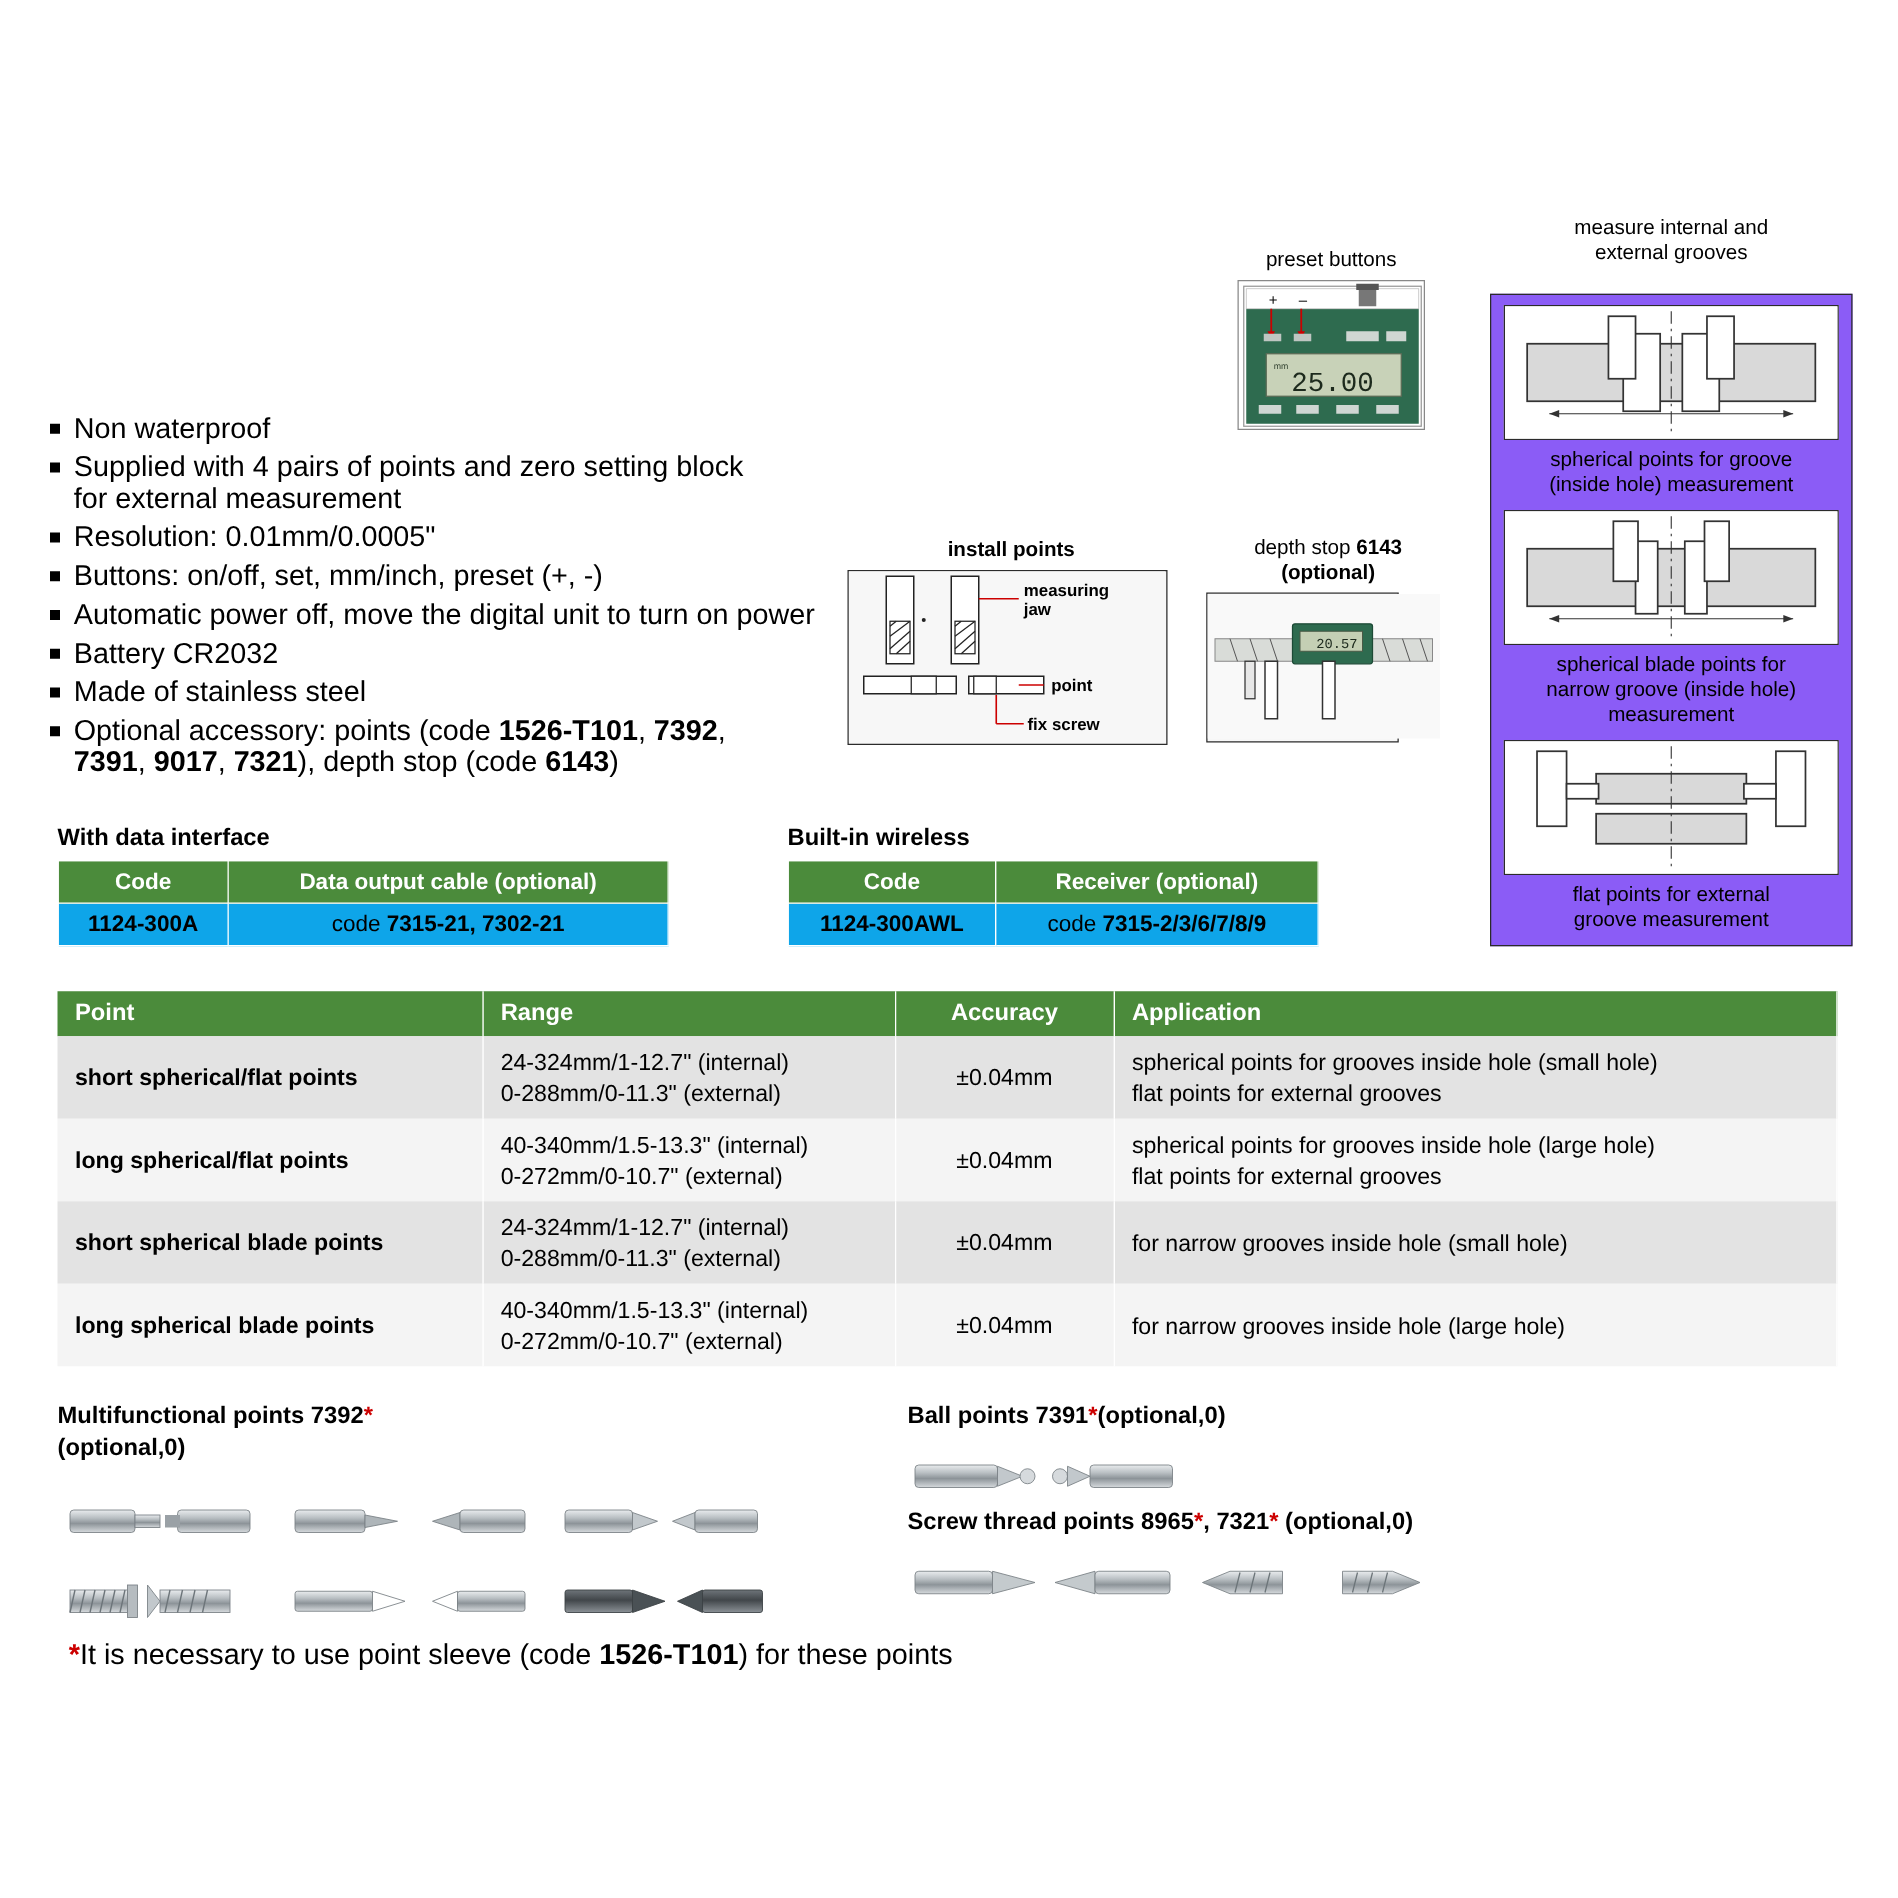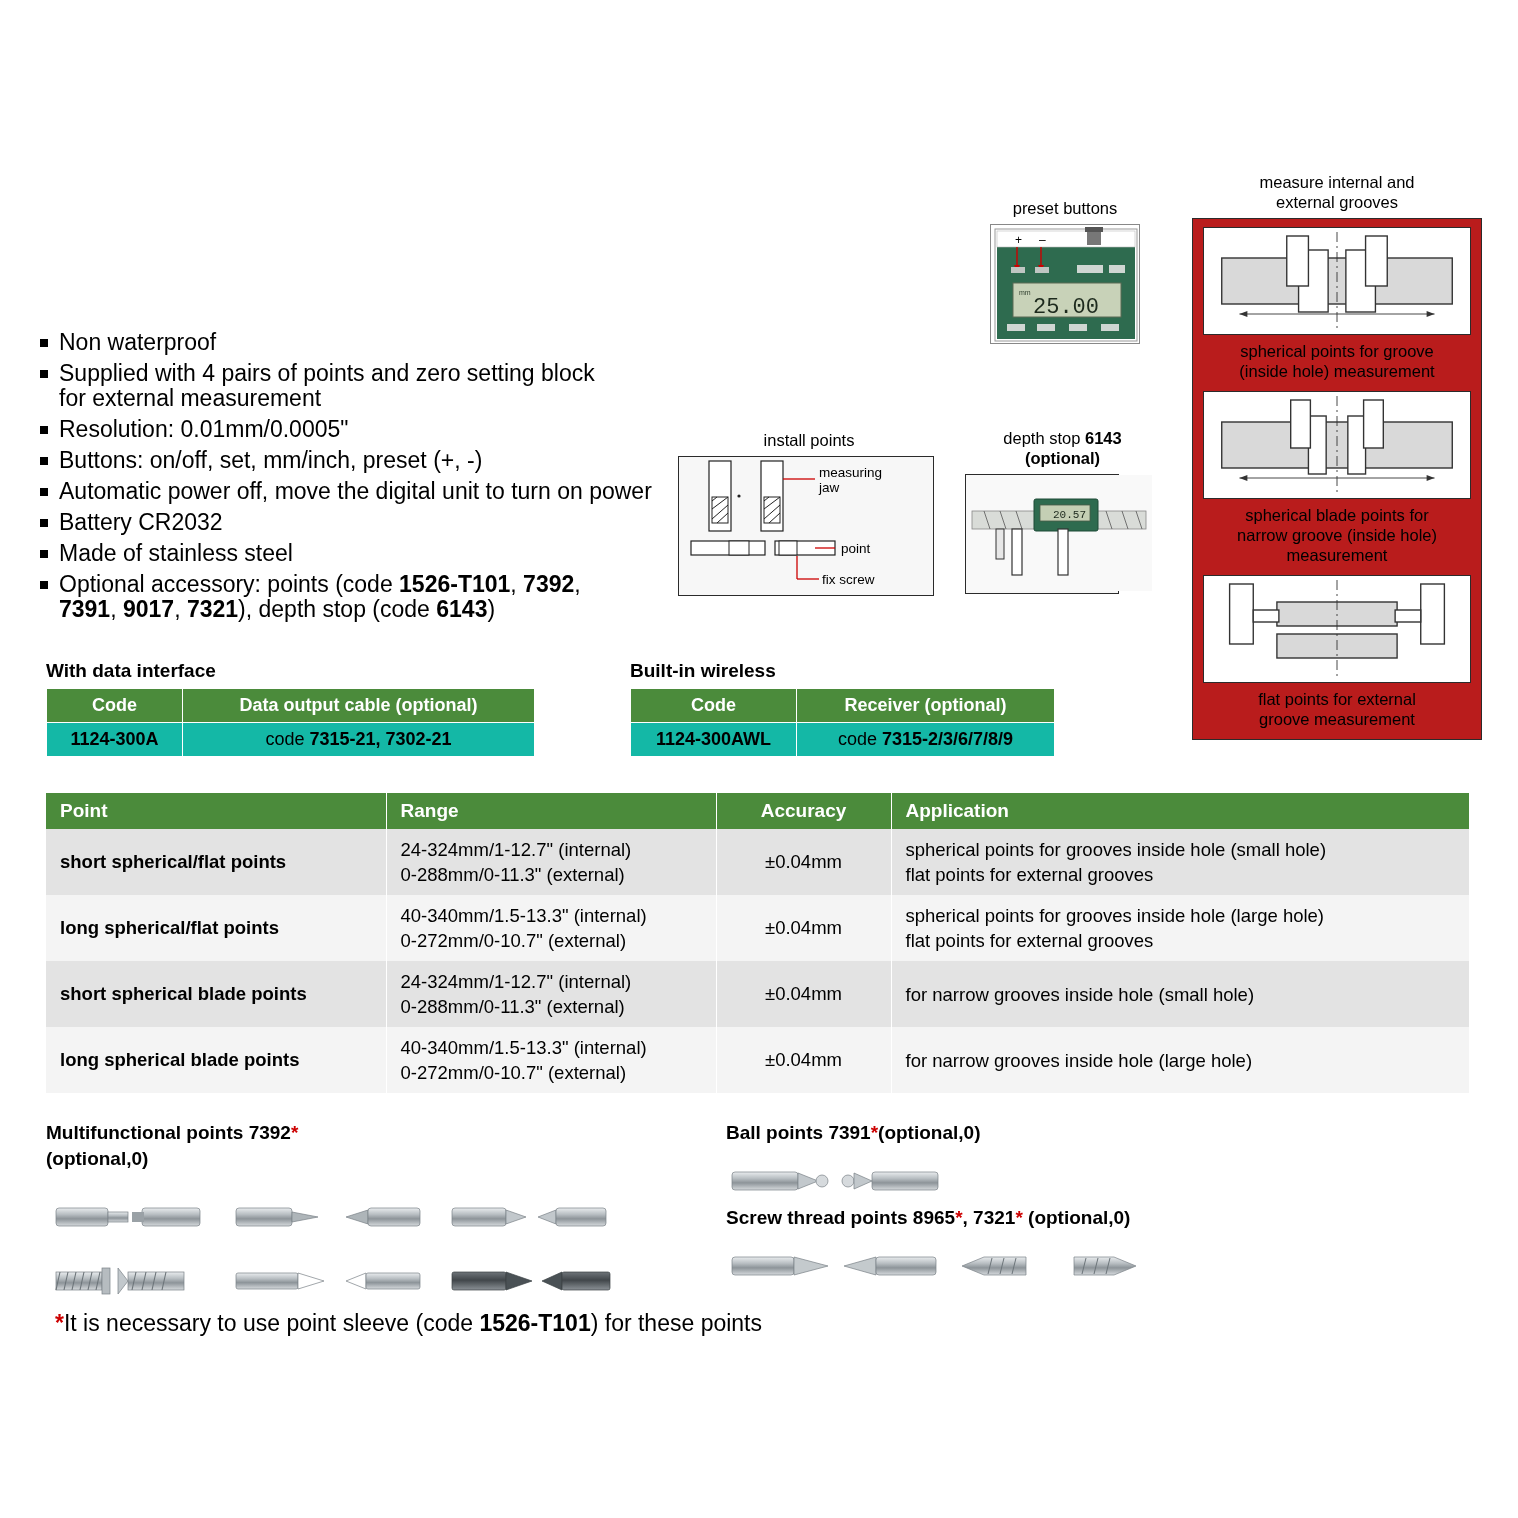--- a/index.html
+++ b/index.html
@@ -25,42 +25,42 @@
 
   
   .cap { font-size:16.5px; text-align:center; line-height:20px; }
   .cap b { font-weight:bold; }
 
   
   #preset-mod { position:absolute; left:985px; top:198px; width:160px; }
   #preset-img { width:150px; height:120px; margin:6px auto 0; background:#ffffff; border:1px solid #888; position:relative; }
 
   
-  #install-mod { position:absolute; left:678px; top:430px; width:262px; }
+  #install-mod { position:absolute; left:678px; top:430px; width:262px;font-weight:bold; }
   #install-img { width:256px; height:140px; margin-top:6px; position:relative; background:#f7f7f7; border:1.4px solid #2b2b2b; }
 
   
   #depth-mod { position:absolute; left:965px; top:428px; width:195px; }
   #depth-img { width:154px; height:120px; margin-top:6px; position:relative; background:#f7f7f7; border:1.4px solid #2b2b2b; }
 
   
   #groove-mod { position:absolute; left:1192px; top:172px; width:290px; }
-  #groove-box { margin-top:6px; border:1.5px solid #2b2b2b; background:#b91c1c; padding:8px 6px 10px; }
+  #groove-box { margin-top:23px; border:1.5px solid #2b2b2b; background:#8b5cf6; padding:8px 6px 10px; }
   .groove-fig { border:1.4px solid #2b2b2b; background:#ffffff; height:108px; position:relative; margin:0 4px; }
   .groove-cap { font-size:16.5px; text-align:center; line-height:20px; margin:6px 0 10px; }
 
   
   .codeblock-title { font-size:19px; font-weight:bold; }
   .codetable { border-collapse:collapse; font-size:18px; }
   .codetable th {
     background:#4b8b3b; color:#fff; font-weight:bold; padding:6px 10px; text-align:center;
     border:1px solid #ffffff;
   }
   .codetable td {
-    background:#14b8a6; padding:6px 10px; text-align:center; border:1px solid #ffffff;
+    background:#0ea5e9; padding:6px 10px; text-align:center; border:1px solid #ffffff;
   }
   .codetable td.code { font-weight:bold; }
   .codetable td b { font-weight:bold; }
 
   #dataiface { position:absolute; left:46px; top:660px; }
   #wireless { position:absolute; left:630px; top:660px; }
 
   
   #spec { position:absolute; left:46px; top:793px; width:1424px; }
   table.spec { border-collapse:collapse; width:100%; font-size:18.5px; }

